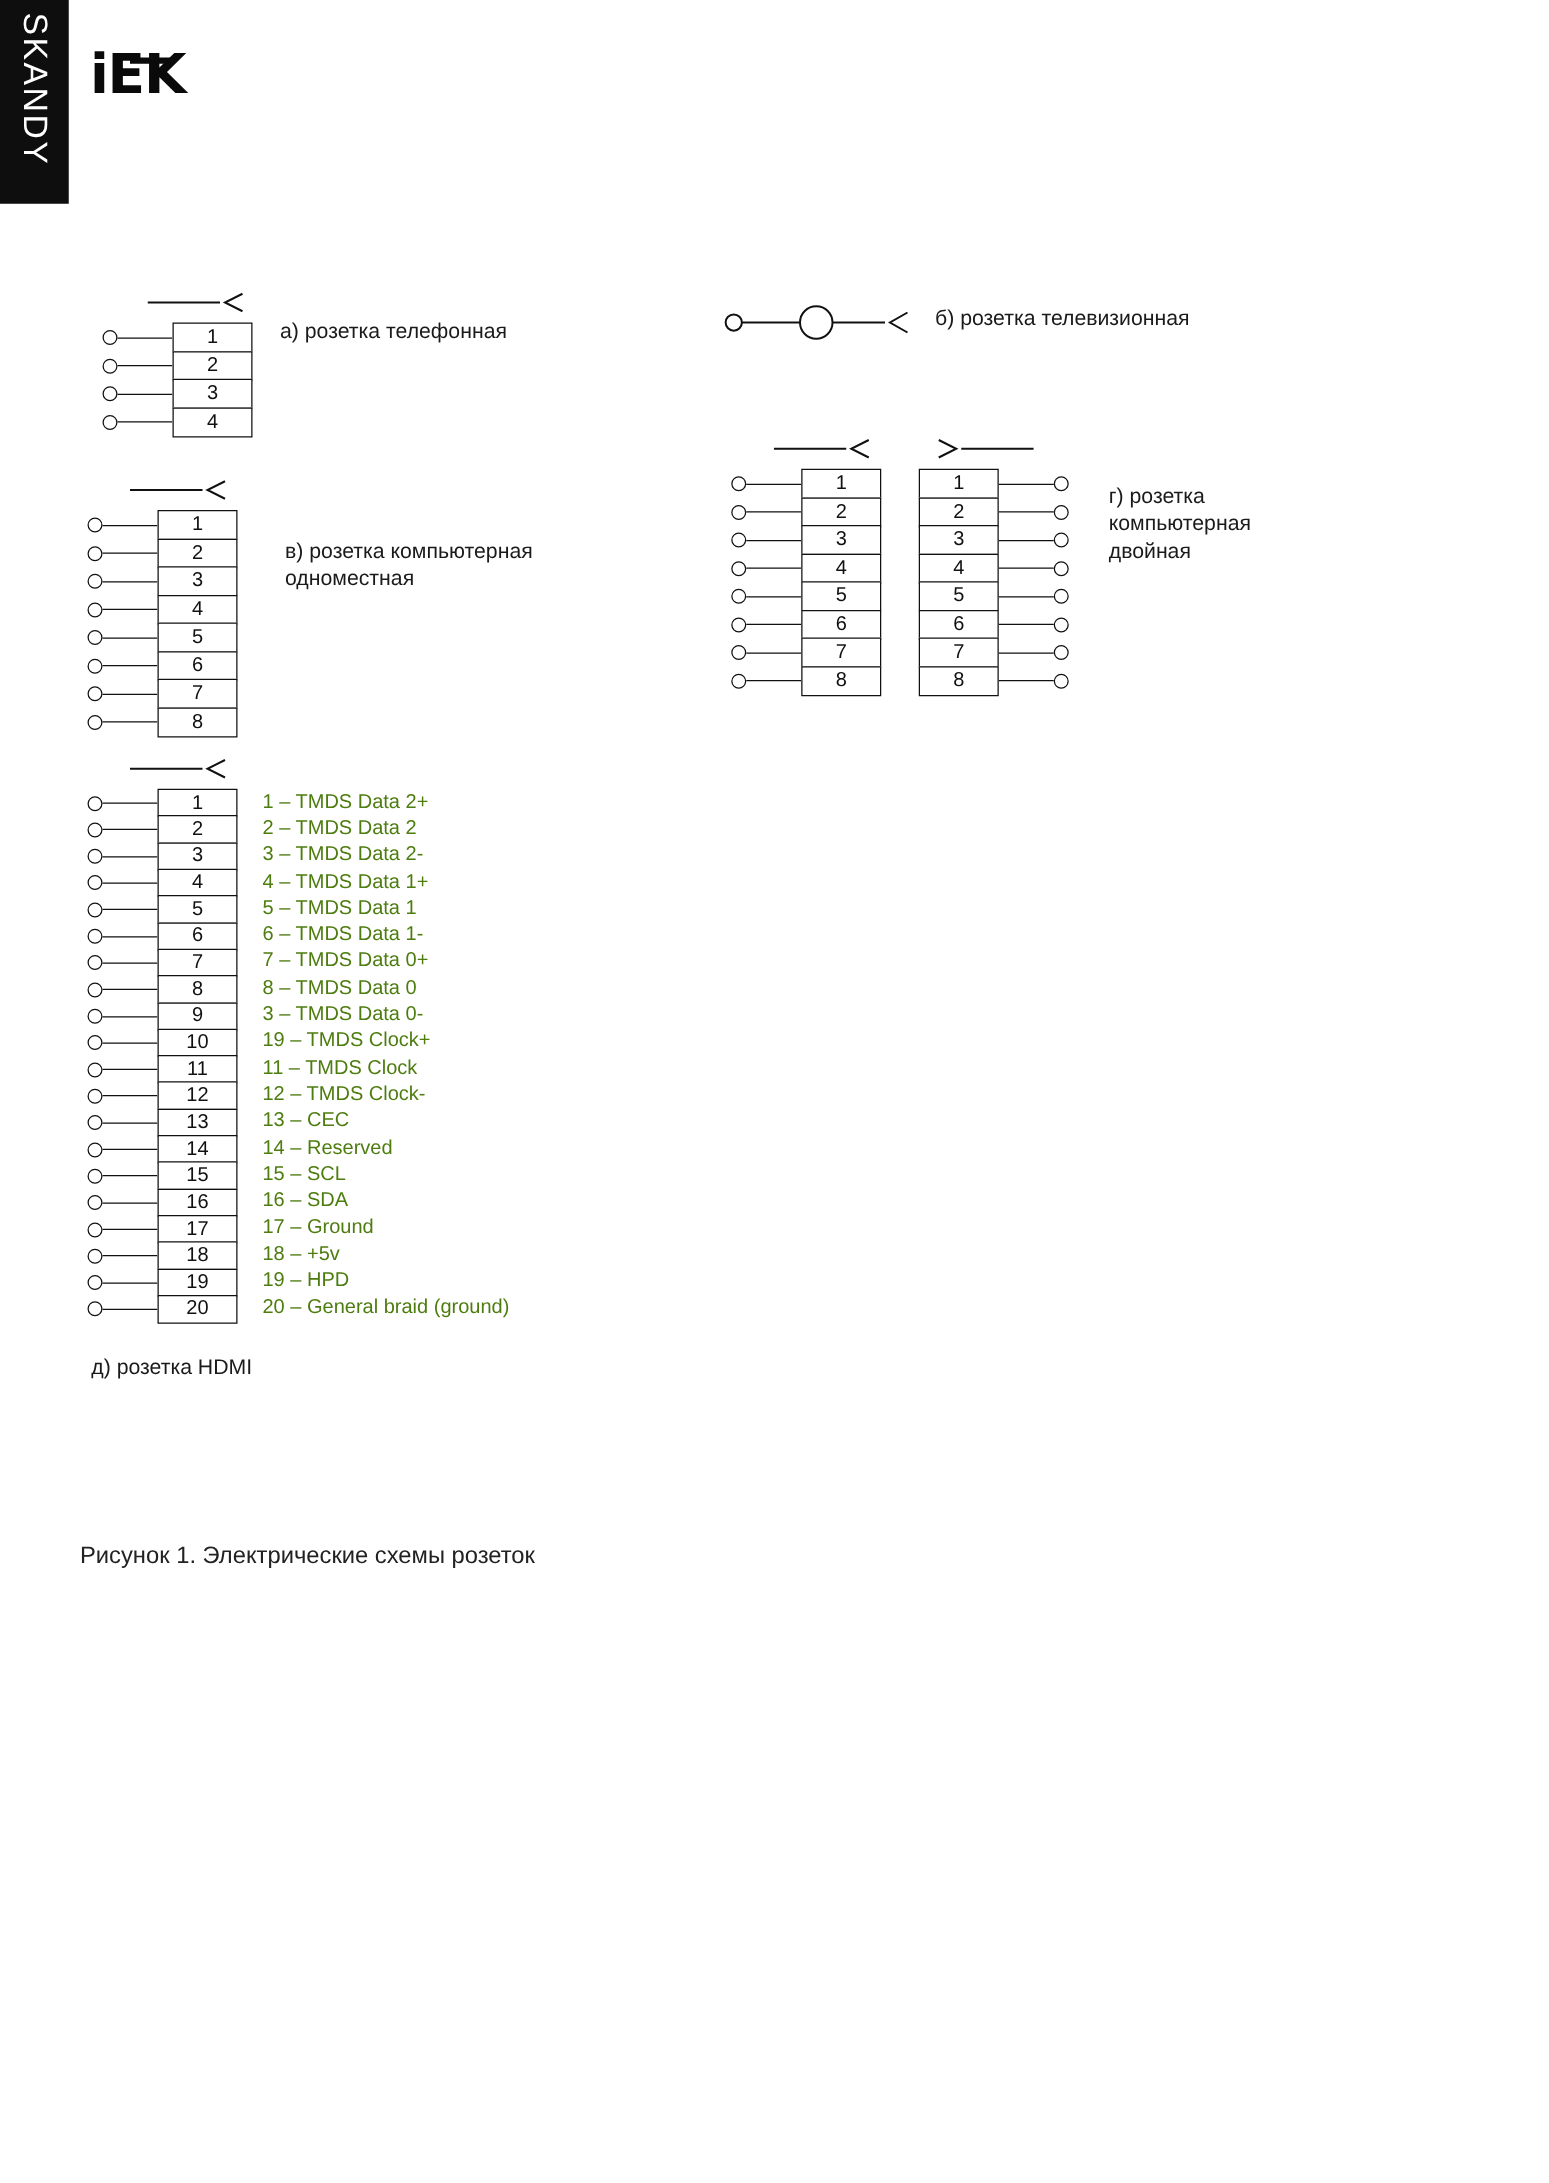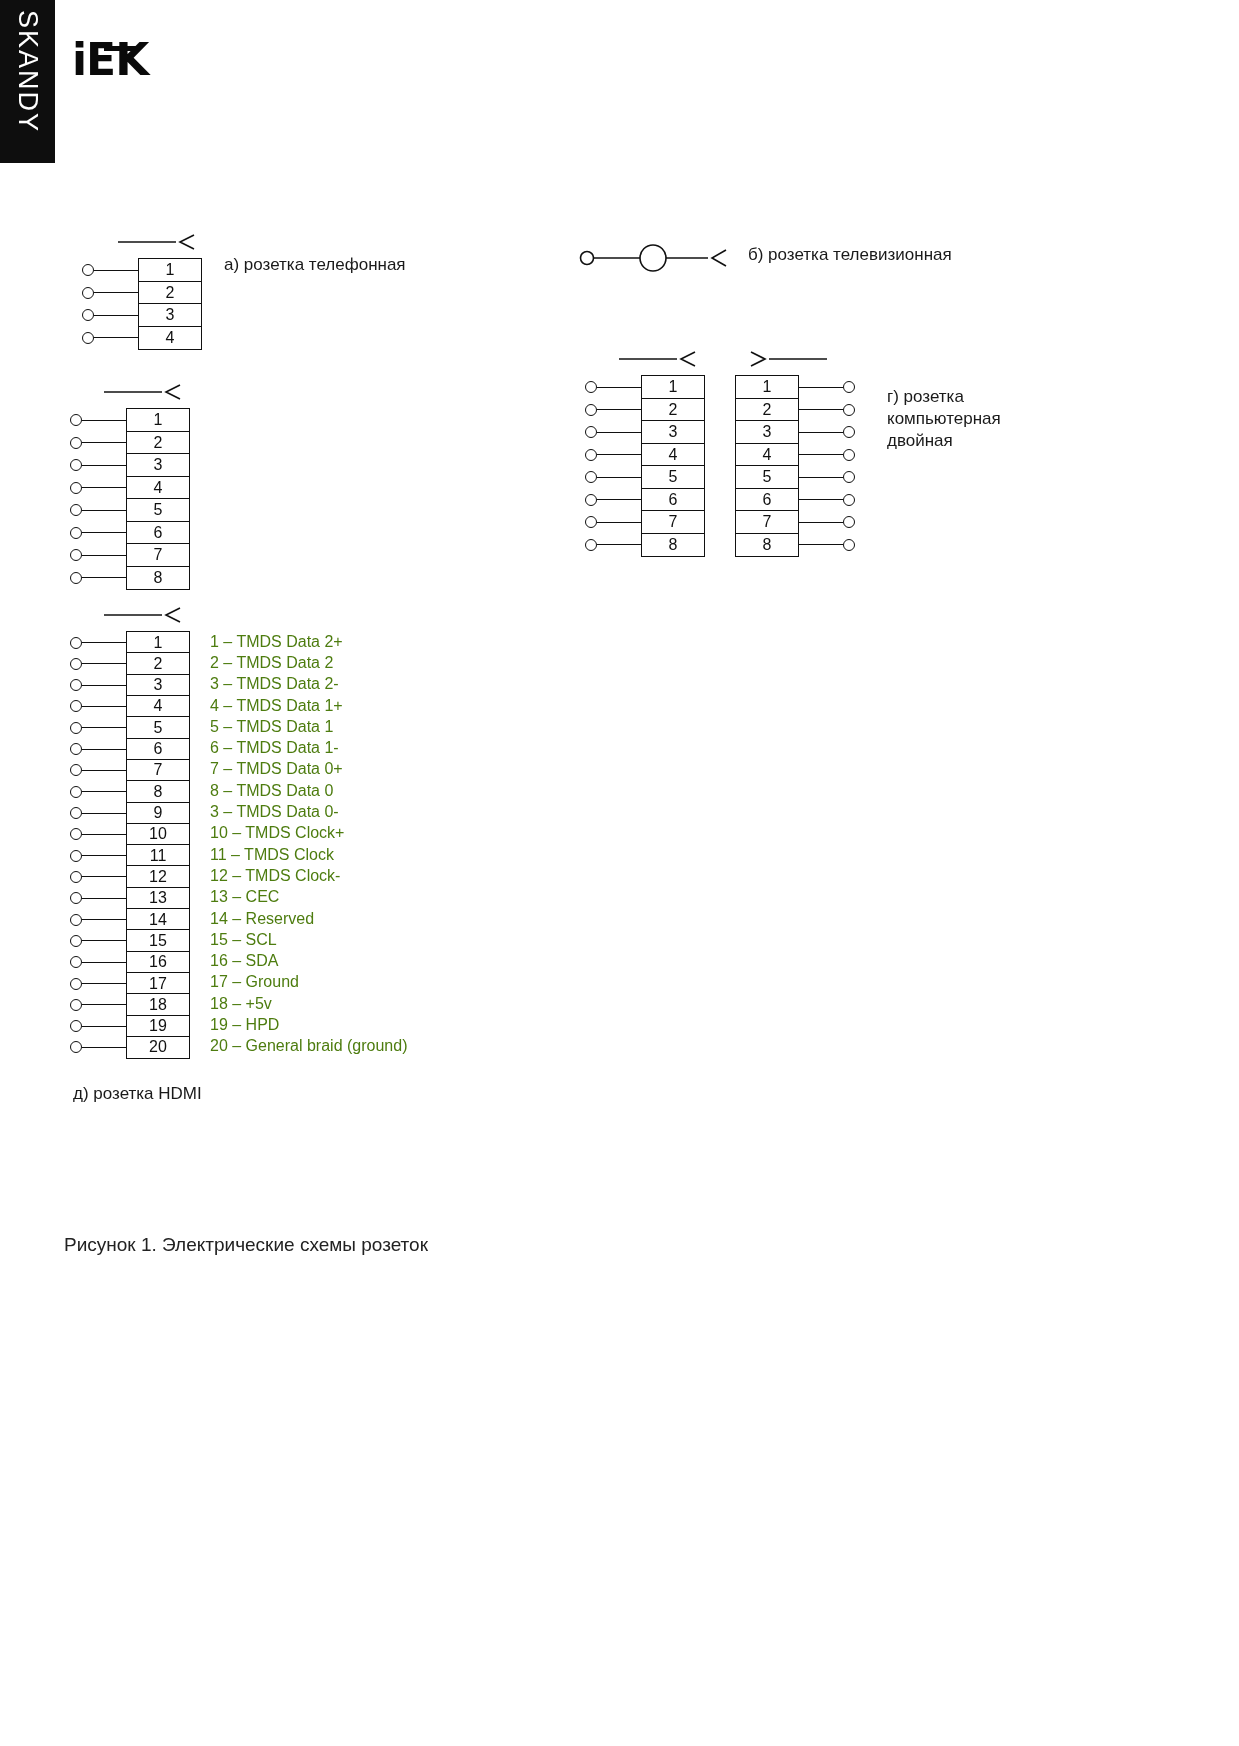--- a/index.html
+++ b/index.html
@@ -164,20 +164,25 @@
           <span class="pin-cell">7</span>
         </div>
 
         <div class="pinrow">
           <span class="term-circle"></span>
           <span class="term-wire"></span>
           <span class="pin-cell">8</span>
         </div>
       </div>
   </div>
+  <div class="diagram-label" style="left:228px; top:430px;">
+
+  <div>в) розетка компьютерная</div>
+      <div>одноместная</div>
+    </div>
 
   <div class="pinblock" style="left:585px; top:349px;">
     <svg class="plug" style="margin-left:34px;" width="92" height="20" viewBox="0 0 92 20">
       <line x1="0" y1="10" x2="58" y2="10" stroke="#111" stroke-width="1.6"></line>
       <polyline points="76,3 62,10 76,17" fill="none" stroke="#111" stroke-width="1.6"></polyline>
     </svg>
     <div class="rows">
 
         <div class="pinrow">
           <span class="term-circle"></span>
@@ -425,21 +430,21 @@
 
   <div class="legend-line">1 – TMDS Data 2+</div>
       <div class="legend-line">2 – TMDS Data 2</div>
       <div class="legend-line">3 – TMDS Data 2-</div>
       <div class="legend-line">4 – TMDS Data 1+</div>
       <div class="legend-line">5 – TMDS Data 1</div>
       <div class="legend-line">6 – TMDS Data 1-</div>
       <div class="legend-line">7 – TMDS Data 0+</div>
       <div class="legend-line">8 – TMDS Data 0</div>
       <div class="legend-line">3 – TMDS Data 0-</div>
-      <div class="legend-line">10 – TMDS Clock+</div>
+      <div class="legend-line">19 – TMDS Clock+</div>
       <div class="legend-line">11 – TMDS Clock</div>
       <div class="legend-line">12 – TMDS Clock-</div>
       <div class="legend-line">13 – CEC</div>
       <div class="legend-line">14 – Reserved</div>
       <div class="legend-line">15 – SCL</div>
       <div class="legend-line">16 – SDA</div>
       <div class="legend-line">17 – Ground</div>
       <div class="legend-line">18 – +5v</div>
       <div class="legend-line">19 – HPD</div>
       <div class="legend-line">20 – General braid (ground)</div>

